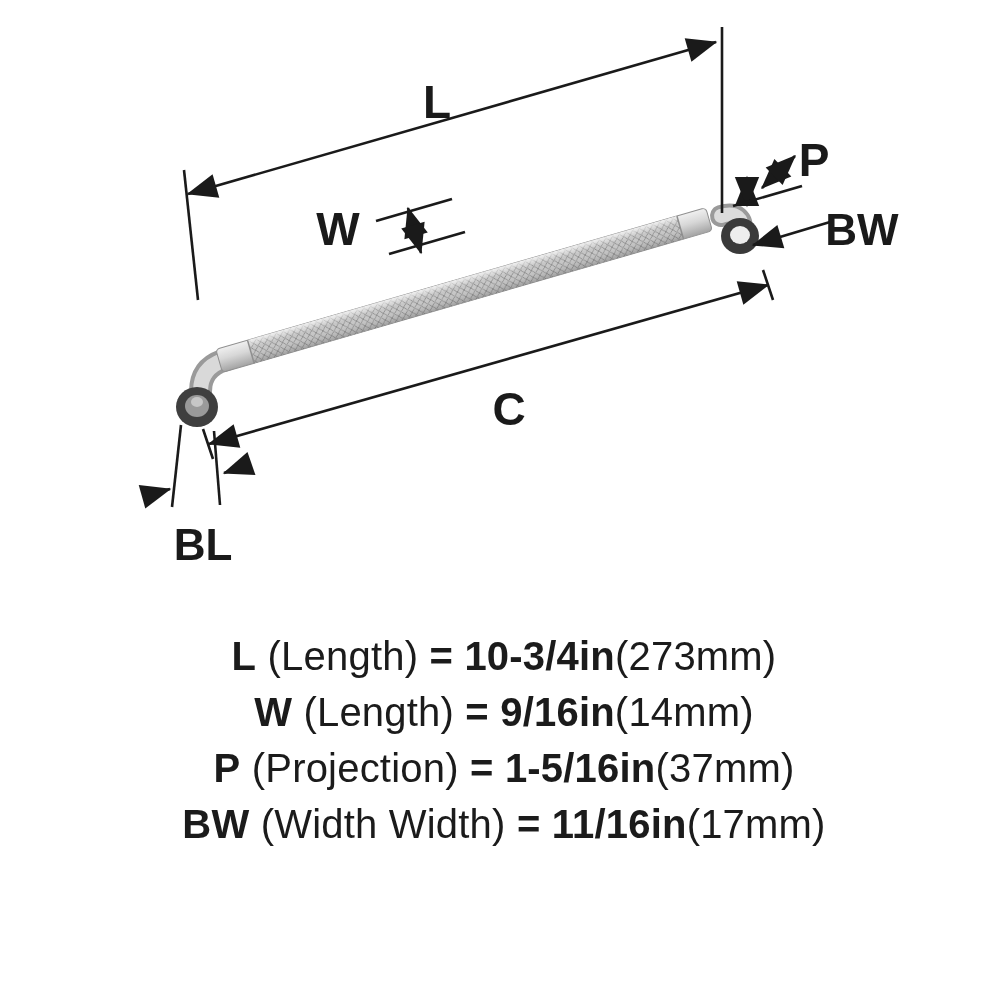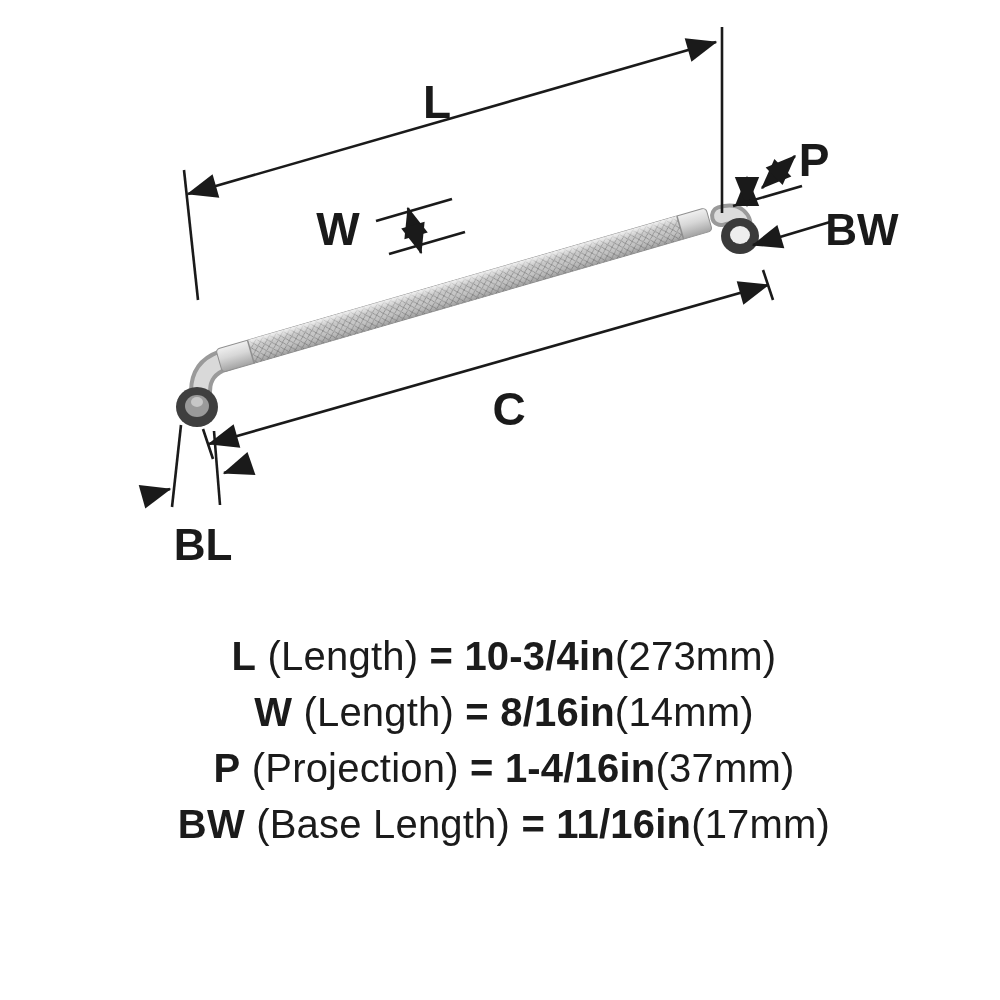--- a/index.html
+++ b/index.html
@@ -112,27 +112,27 @@
   <div class="spec-row">
     <span class="code">L</span>
     <span class="lbl">(Length)</span>
     <span class="eq">=</span>
     <span class="val">10-3/4in</span><span class="metric">(273mm)</span>
   </div>
   <div class="spec-row">
     <span class="code">W</span>
     <span class="lbl">(Length)</span>
     <span class="eq">=</span>
-    <span class="val">8/16in</span><span class="metric">(14mm)</span>
+    <span class="val">9/16in</span><span class="metric">(14mm)</span>
   </div>
   <div class="spec-row">
     <span class="code">P</span>
     <span class="lbl">(Projection)</span>
     <span class="eq">=</span>
-    <span class="val">1-4/16in</span><span class="metric">(37mm)</span>
+    <span class="val">1-5/16in</span><span class="metric">(37mm)</span>
   </div>
   <div class="spec-row">
     <span class="code">BW</span>
-    <span class="lbl">(Base Length)</span>
+    <span class="lbl">(Width Width)</span>
     <span class="eq">=</span>
     <span class="val">11/16in</span><span class="metric">(17mm)</span>
   </div>
 </div>
 
 </body></html>

